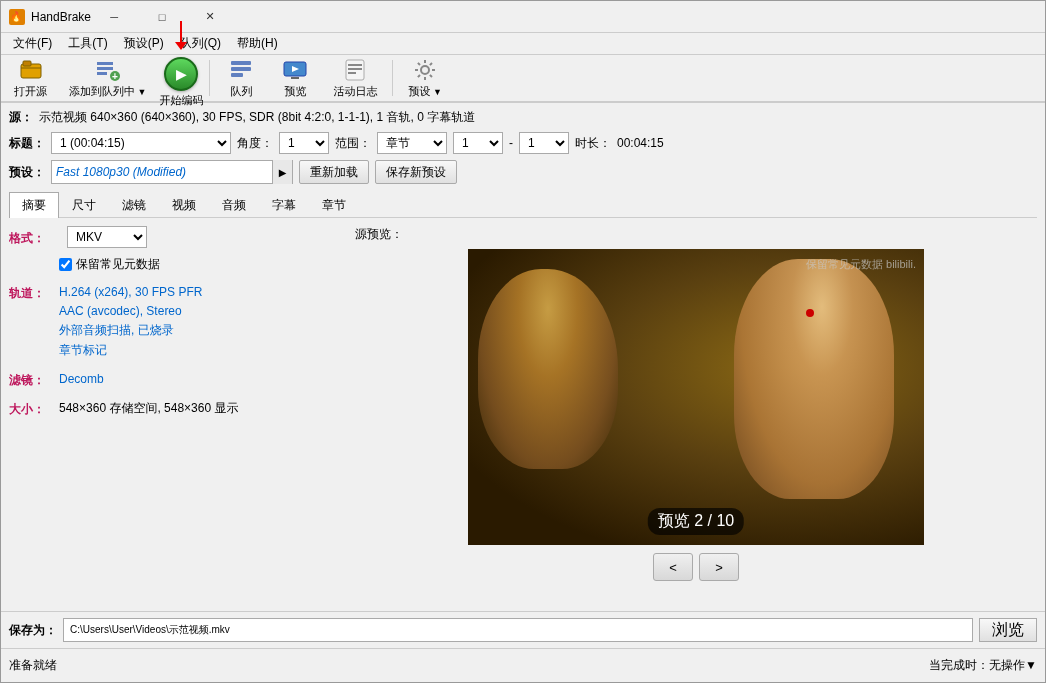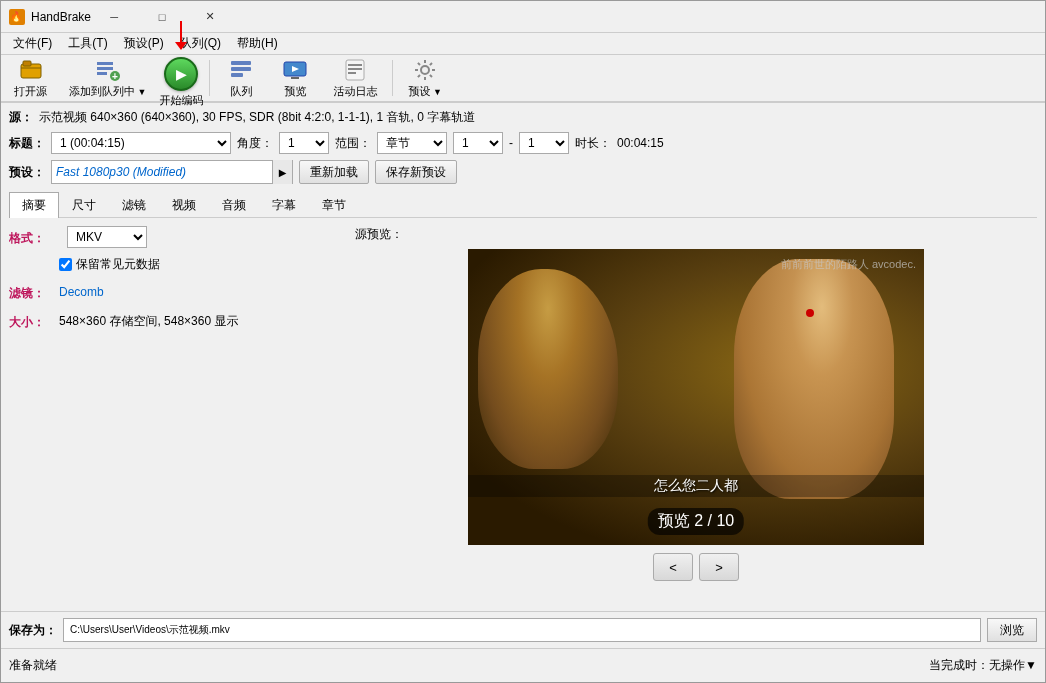--- a/index.html
+++ b/index.html
@@ -385,21 +385,21 @@
       background: white;
       padding: 0 6px;
       font-size: 10px;
     }
     .browse-btn {
       height: 24px;
       padding: 0 12px;
       background: linear-gradient(to bottom, #f8f8f8, #e0e0e0);
       border: 1px solid #aaa;
       cursor: pointer;
-      font-size: 12px;
+      font-size: 16px;
     }
 
     
     .status-bar {
       height: 34px;
       background: #f0f0f0;
       border-top: 1px solid #ccc;
       display: flex;
       align-items: center;
       padding: 12px 8px;
@@ -589,20 +589,29 @@
           <select class="select-small" style="width:80px;">
             <option>MKV</option>
           </select>
         </div>
 
         <div class="checkbox-row">
           <input type="checkbox" checked="" id="meta-cb" style="">
           <label for="meta-cb">保留常见元数据</label>
         </div>
 
+        <div class="info-row">
+          <span class="info-label">轨道：</span>
+          <div class="info-value">
+            <span class="track">H.264 (x264), 30 FPS PFR</span>
+            <span class="track">AAC (avcodec), Stereo</span>
+            <span class="track">外部音频扫描, 已烧录</span>
+            <span class="track">章节标记</span>
+          </div>
+        </div>
 
         <div class="info-row">
           <span class="info-label">滤镜：</span>
           <span class="info-value">Decomb</span>
         </div>
 
         <div class="info-row">
           <span class="info-label">大小：</span>
           <span class="info-value" style="color:#000;">548×360 存储空间, 548×360 显示</span>
         </div>
@@ -612,22 +621,21 @@
         <div class="preview-label">源预览：</div>
         <div class="preview-container">
           <div class="preview-img-placeholder">
             <div class="scene-bg"></div>
 
             <div class="scene-figure-left" style="border-radius:45% 50% 40% 40%; background: radial-gradient(ellipse at 50% 20%, #d4a84a 0%, #b07a28 30%, #7a5020 70%, #3a2808 100%); opacity:0.9;"></div>
 
             <div class="scene-figure-right" style="right:30px; background: radial-gradient(ellipse at 55% 20%, #f0c888 0%, #d09a58 25%, #b07838 65%, #704820 100%);"></div>
 
             <div style="position:absolute;right:110px;top:60px;width:8px;height:8px;background:#cc0000;border-radius:50%;"></div>
-            <div class="bilibili-watermark">前前前世的陌路人 avcodec.</div>
-            <div class="subtitle-overlay">怎么您二人都</div>
+            <div class="bilibili-watermark">保留常见元数据 bilibili.</div>
             <div class="preview-counter">预览 2 / 10</div>
           </div>
         </div>
         <div class="preview-nav">
           <button class="nav-btn">&lt;</button>
           <button class="nav-btn">&gt;</button>
         </div>
       </div>
     </div>
   </div>

